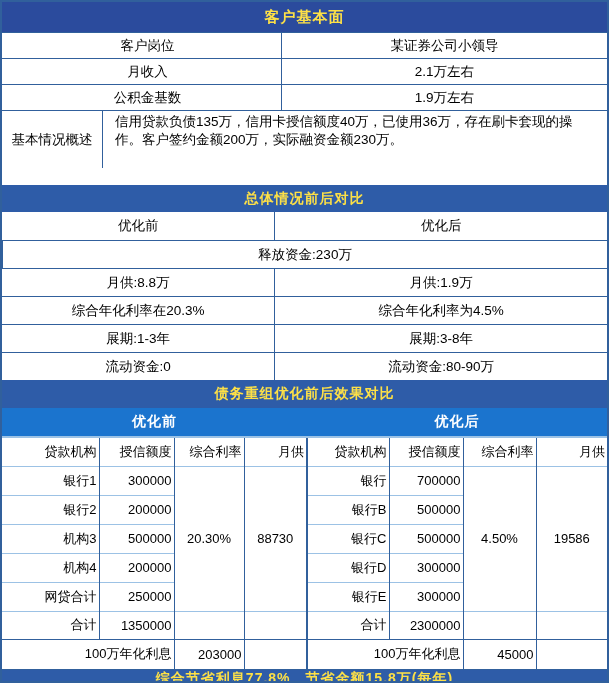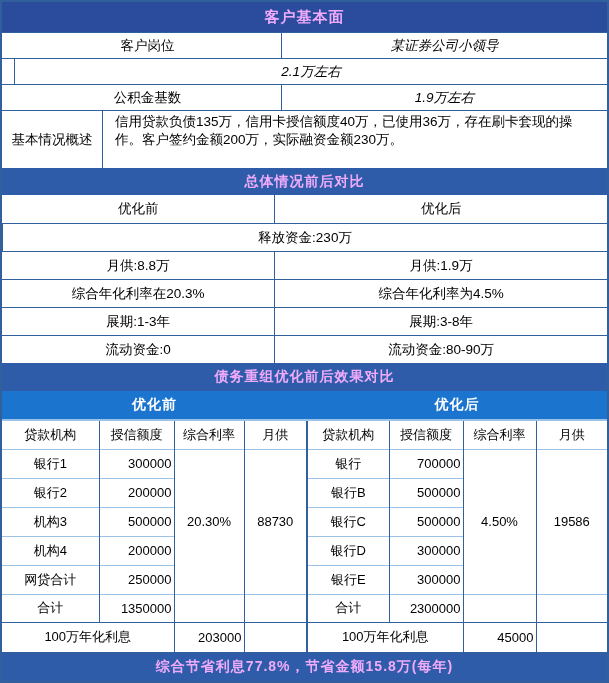--- a/index.html
+++ b/index.html
@@ -7,30 +7,30 @@
   .wrap{
     width:609px;height:683px;
     border:2px solid #31609c;
     display:flex;flex-direction:column;
     background:#fff;
     font-family:"Liberation Sans","DejaVu Sans",sans-serif;
     color:#000;
     overflow:hidden;
   }
   .band{display:flex;align-items:center;justify-content:center;
-    color:#f0abfc;font-weight:bold;flex:0 0 auto;letter-spacing:1px;}
+    color:#fde047;font-weight:bold;flex:0 0 auto;letter-spacing:1px;}
   .band-s1{background:#2b4b9d;height:30px;font-size:15px;}
-  .band-s2{background:#2e5ca8;height:27px;font-size:14px;}
+  .band-s2{background:#2e5ca8;height:27px;font-size:14px;margin-top:17px;}
   .band-s3{background:#2e5ca8;height:28px;font-size:14px;align-items:center;}
   .band-footer{background:#2e5ca8;flex:1 1 auto;font-size:14px;}
   .kv-row{display:flex;flex:0 0 26px;border-top:1.5px solid #31609c;font-size:13.5px;padding-left:12px;}
   .kv-row:first-of-type{border-top:none;}
   .kv-label{flex:0 0 45%;display:flex;align-items:center;justify-content:center;}
   .kv-value{flex:1;display:flex;align-items:center;justify-content:center;
-    border-left:1.5px solid #31609c;font-style:italic;}
+    border-left:1.5px solid #31609c;}
   .summary-row{display:flex;flex:0 0 58px;border-top:1.5px solid #31609c;font-size:13.5px;}
   .summary-label{flex:0 0 100px;display:flex;align-items:center;justify-content:center;}
   .summary-text{flex:1;border-left:1.5px solid #31609c;padding:2px 12px;
     line-height:18px;text-align:left;}
   .cmp-row{display:flex;flex:0 0 28px;border-top:1.5px solid #31609c;font-size:13.5px;}
   .cmp-row.first{border-top:none;}
   .cmp-before{flex:0 0 45%;display:flex;align-items:center;justify-content:center;}
   .cmp-after{flex:1;display:flex;align-items:center;justify-content:center;
     border-left:1.5px solid #31609c;}
   .split-band{display:flex;flex:0 0 30px;background:#1b74ce;color:#fff;
@@ -40,38 +40,39 @@
   .split-left{flex:0 0 305px;}
   .split-right{flex:1;}
   table.loans{border-collapse:collapse;table-layout:fixed;width:100%;
     flex:0 0 auto;font-size:13px;}
   table.loans td{border-left:1.5px solid #31609c;border-top:1px solid #9cc2e5;
     padding:0 2px;overflow:hidden;white-space:nowrap;}
   table.loans td:first-child{border-left:none;}
   table.loans td.c5{border-left:2px solid #31609c;}
   table.loans tr.hdr td{border-top:none;}
   table.loans tr.interest td{border-top:1.5px solid #31609c;}
-  td.name{text-align:center;padding-left:5px;}
+  td.name{text-align:right;padding-left:5px;}
   td.num{text-align:right;padding-right:8px;}
   td.mid{text-align:center;vertical-align:middle;}
 </style>
 </head>
 <body>
 
 <div class="wrap">
 
   <div class="band band-s1">
     <span>客户基本面</span>
   </div>
 
   <div class="kv-row">
     <div class="kv-label">客户岗位</div>
     <div class="kv-value">某证券公司小领导</div>
   </div>
   <div class="kv-row">
+    <div class="kv-label">月收入</div>
     <div class="kv-value">2.1万左右</div>
   </div>
   <div class="kv-row">
     <div class="kv-label">公积金基数</div>
     <div class="kv-value">1.9万左右</div>
   </div>
   <div class="summary-row">
     <div class="summary-label">基本情况概述</div>
     <div class="summary-text">信用贷款负债135万，信用卡授信额度40万，已使用36万，存在刷卡套现的操作。客户签约金额200万，实际融资金额230万。</div>
   </div>

